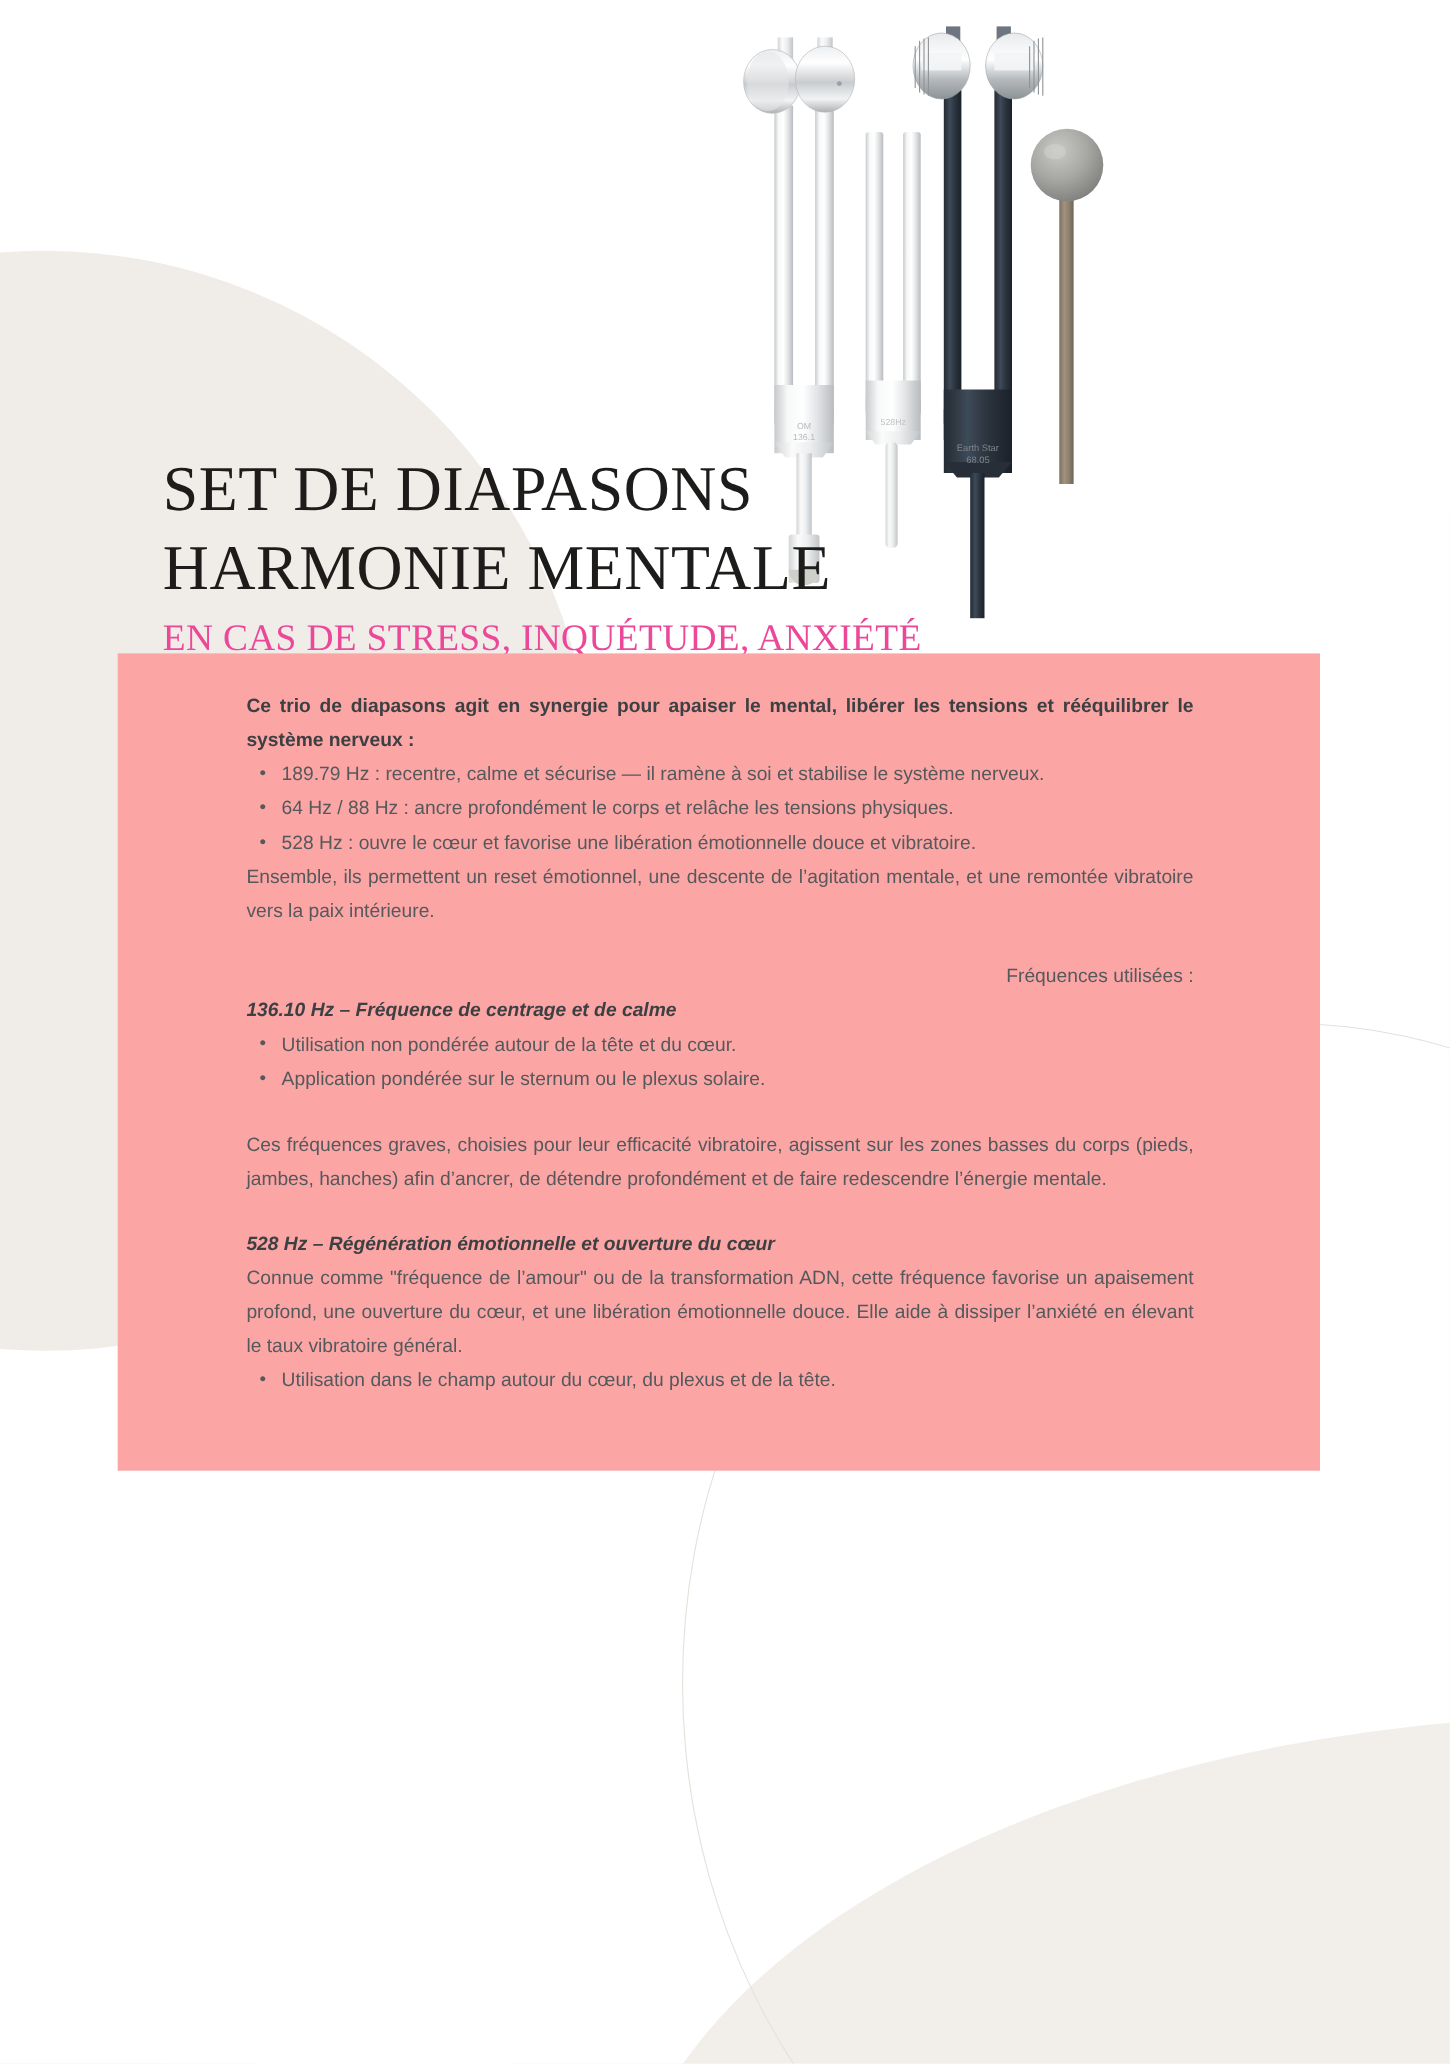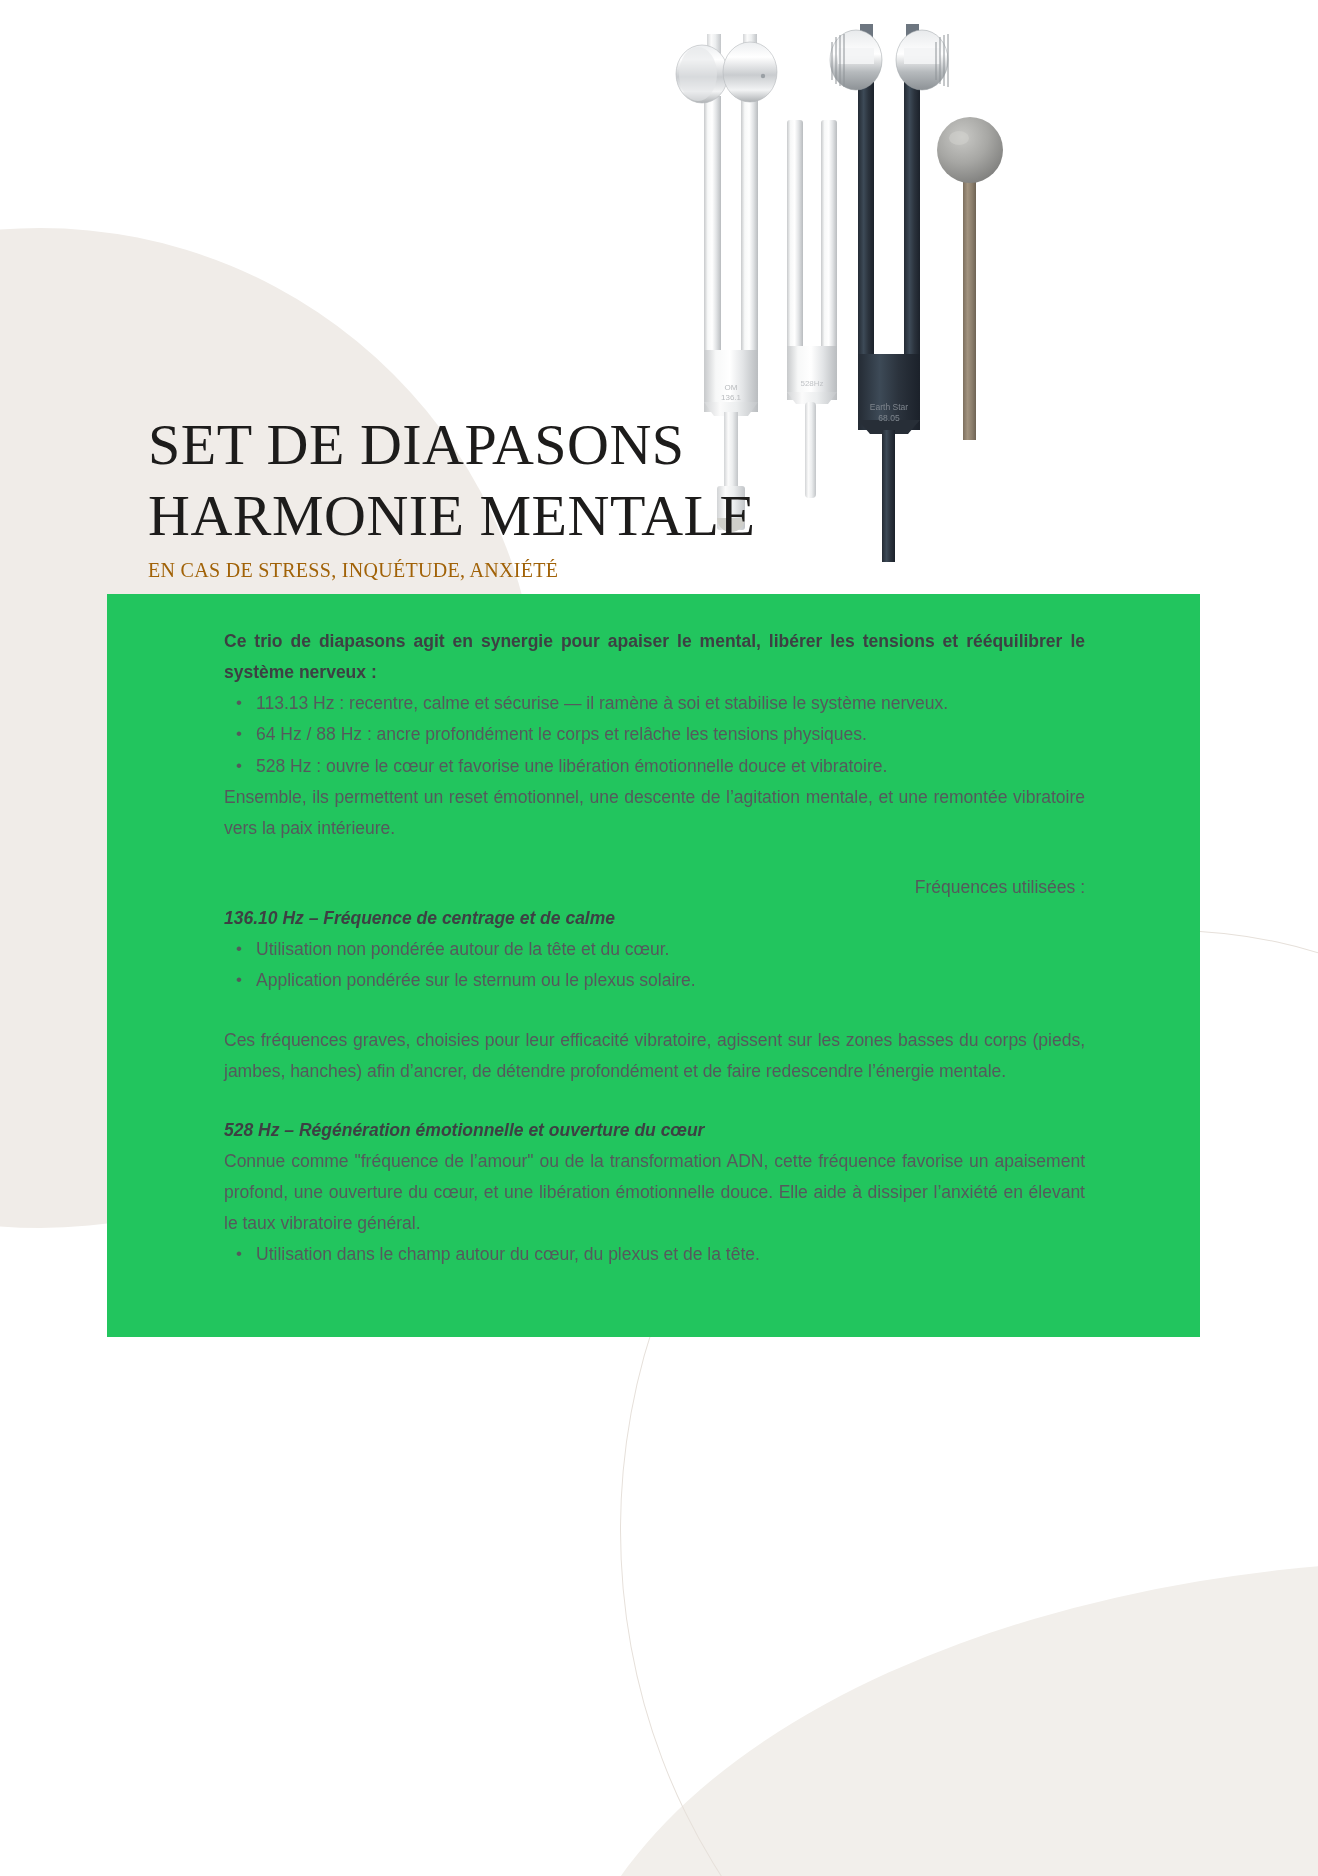--- a/index.html
+++ b/index.html
@@ -73,44 +73,44 @@
   .title-line {
     font-family: "Liberation Serif", serif;
     font-size: 58px;
     line-height: 1.22;
     letter-spacing: 0.5px;
     color: #1d1c1b;
     white-space: nowrap;
   }
   .subtitle-line {
     font-family: "Liberation Serif", serif;
-    font-size: 20px;
+    font-size: 34px;
     line-height: 1.45;
     letter-spacing: 0.3px;
-    color: #a16207;
+    color: #ec4899;
     margin-top: 4px;
     white-space: nowrap;
   }
   .freq-line {
     font-family: "Liberation Serif", serif;
     font-size: 42px;
     line-height: 1.3;
     letter-spacing: 0.4px;
     color: #1d1c1b;
     margin-top: 6px;
     white-space: nowrap;
   }
 
   
   .content-panel {
     position: absolute;
     left: 107px;
     top: 594px;
     width: 1093px;
-    background: #22c55e;
+    background: #fca5a5;
     padding: 32px 115px 66px 117px;
   }
 
   .p {
     font-size: 17.5px;
     line-height: 1.78;
     color: #55595c;
     text-align: justify;
     text-justify: inter-word;
   }
@@ -291,21 +291,21 @@
     <div class="title-line">HARMONIE MENTALE</div>
     <div class="subtitle-line">EN CAS DE STRESS, INQUÉTUDE, ANXIÉTÉ</div>
     <div class="freq-line">528 HZ • 136.10 HZ • 88  HZ OU 64 HZ</div>
   </div>
 
   <div class="content-panel">
 
     <p class="p lead">Ce trio de diapasons agit en synergie pour apaiser le mental, libérer les tensions et rééquilibrer le système nerveux :</p>
 
     <ul class="bullets">
-      <li>113.13 Hz : recentre, calme et sécurise — il ramène à soi et stabilise le système nerveux.</li>
+      <li>189.79 Hz : recentre, calme et sécurise — il ramène à soi et stabilise le système nerveux.</li>
       <li>64 Hz / 88 Hz : ancre profondément le corps et relâche les tensions physiques.</li>
       <li>528 Hz : ouvre le cœur et favorise une libération émotionnelle douce et vibratoire.</li>
     </ul>
 
     <p class="p">Ensemble, ils permettent un reset émotionnel, une descente de l’agitation mentale, et une remontée vibratoire vers la paix intérieure.</p>
 
     <div class="gap"></div>
 
     <p class="p left">Fréquences utilisées :</p>
 

